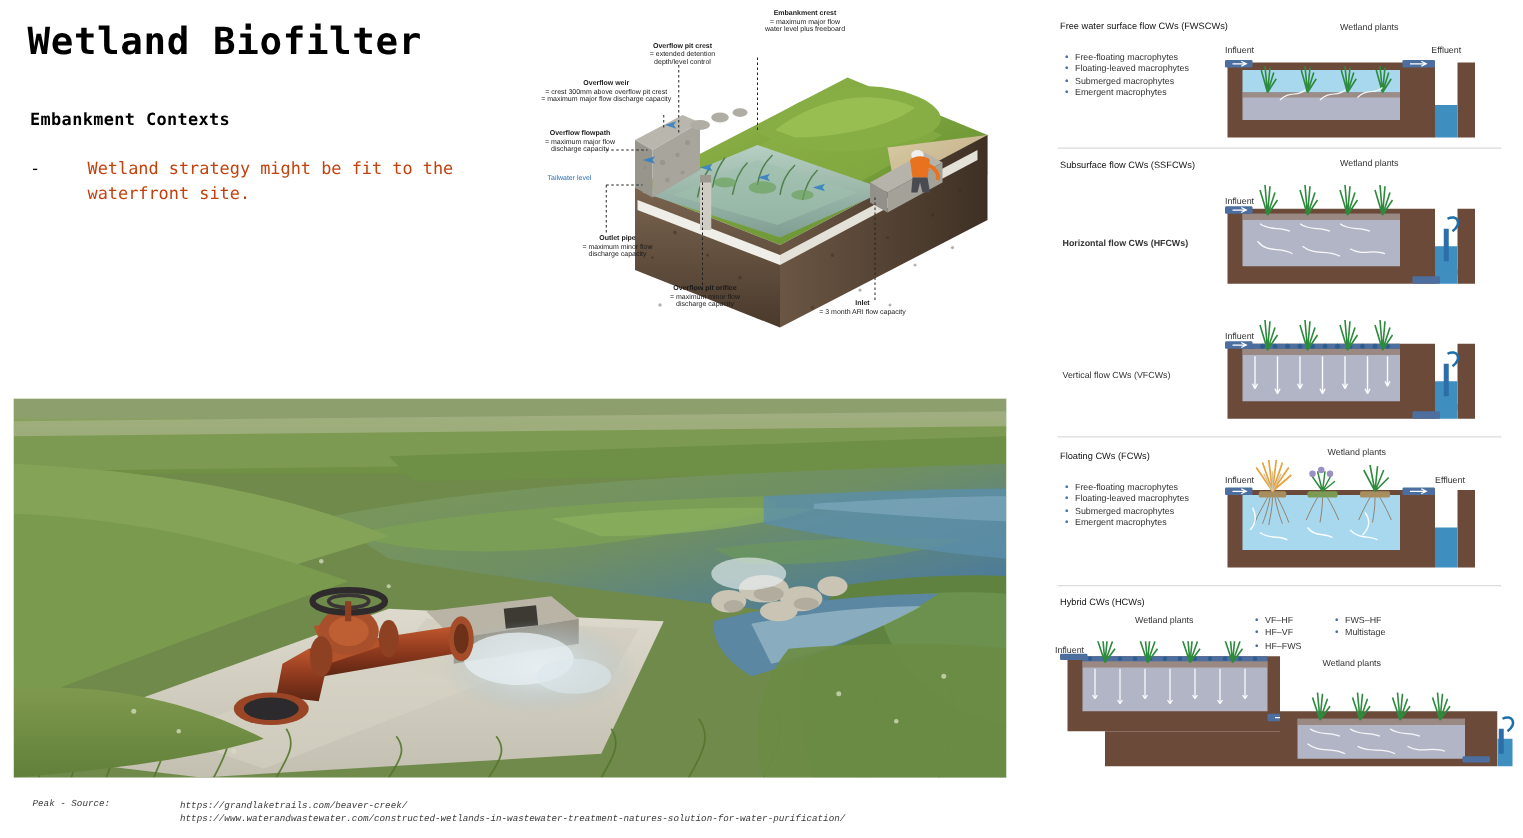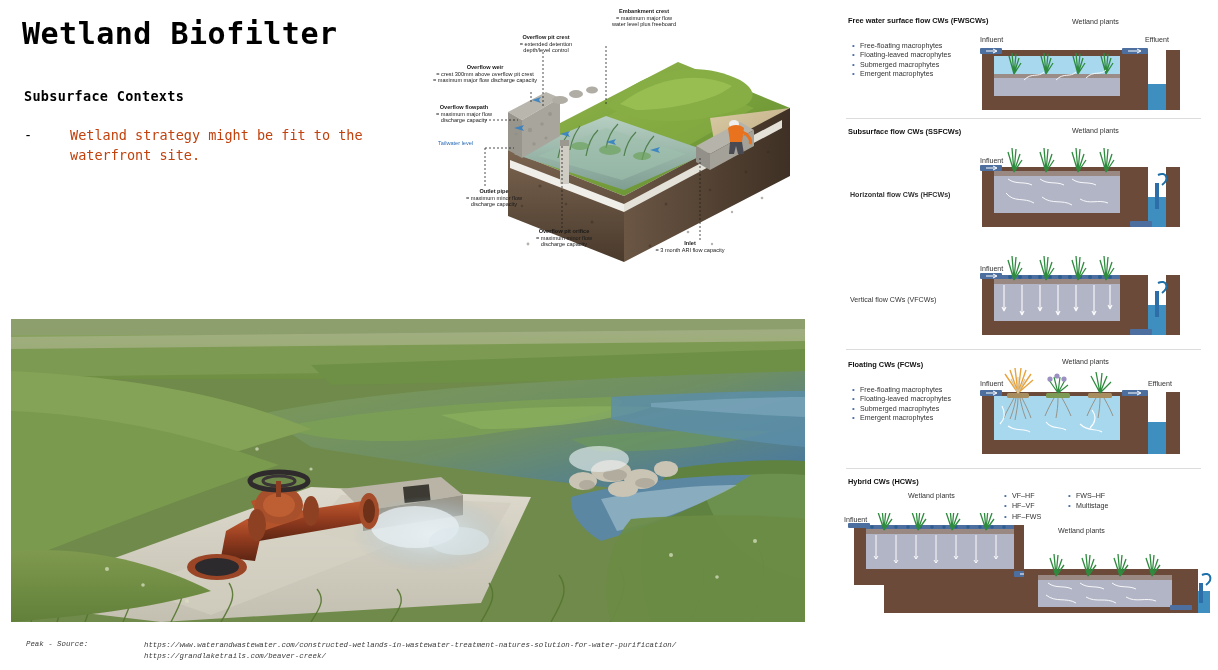--- a/index.html
+++ b/index.html
@@ -24,41 +24,41 @@
   .lbl b{font-weight:bold;display:block;}
   .lbl{font-family:"Liberation Sans","DejaVu Sans",sans-serif;font-size:5.6px;}
   .lbl.ctr{text-align:center;}
   .tailwater{color:#2e6fb7;}
 
   
   #cw-panel{left:840px;top:0px;width:378px;height:630px;
             font-family:"Liberation Sans","DejaVu Sans",sans-serif;color:#222;}
   #cw-title{text-align:center;font-size:8.6px;font-weight:bold;color:#111;margin:4px 0 6px 0;letter-spacing:.1px;}
   .cw-block{position:relative;}
-  .cw-head{font-size:7.4px;font-weight:bold;color:#111;}
+  .cw-head{font-size:7.4px;font-weight:normal;color:#111;}
   .cw-list{list-style:none;margin:4px 0 0 0;padding:0;}
   .cw-list li{font-size:7.1px;color:#333;line-height:1.32;padding-left:8px;position:relative;}
   .cw-list li:before{content:"•";position:absolute;left:0;top:-1px;color:#4a6fa5;font-size:8px;}
   .cw-lbl{font-size:7.1px;color:#333;}
   .cw-divider{height:1px;background:#dcdcdc;width:355px;margin-left:6px;}
   .inline-list{list-style:none;margin:0;padding:0;}
   .inline-list li{font-size:7.1px;color:#333;line-height:1.45;padding-left:8px;position:relative;}
   .inline-list li:before{content:"•";position:absolute;left:0;top:-1px;color:#4a6fa5;font-size:8px;}
 
   
   #citation{left:26px;top:640px;display:flex;font-style:italic;font-size:7.4px;color:#3a3a3a;
             font-family:Liberation Mono, monospace;}
   #cite-label{width:118px;}
   #cite-urls div{line-height:1.55;}
 </style>
 </head>
 <body>
 
 <div class="abs" id="slide-title">Wetland Biofilter</div>
-<div class="abs" id="section-heading">Subsurface Contexts</div>
+<div class="abs" id="section-heading">Embankment Contexts</div>
 <div class="abs" id="bullet-row">
   <div id="bullet-dash">-</div>
   <div id="bullet-text">Wetland strategy might be fit to the waterfront site.</div>
 </div>
 
 <div class="abs" id="photo">
 <svg width="794" height="303" viewBox="0 0 794 303">
   <defs>
     <linearGradient id="skyfield" x1="0" y1="0" x2="0" y2="1">
       <stop offset="0" stop-color="#93a86a"></stop>
@@ -698,16 +698,16 @@
       </g>
       <path d="M354 62 C362 58, 366 66, 358 72" stroke="#1C6FA8" stroke-width="2" fill="none"></path>
       <rect x="351" y="70" width="4" height="20" fill="#2E6EA8"></rect>
     </svg>
   </div>
 </div>
 
 <div class="abs" id="citation">
   <div id="cite-label">Peak - Source:</div>
   <div id="cite-urls">
+    <div>https://grandlaketrails.com/beaver-creek/</div>
     <div>https://www.waterandwastewater.com/constructed-wetlands-in-wastewater-treatment-natures-solution-for-water-purification/</div>
-    <div>https://grandlaketrails.com/beaver-creek/</div>
   </div>
 </div>
 
 </body></html>

